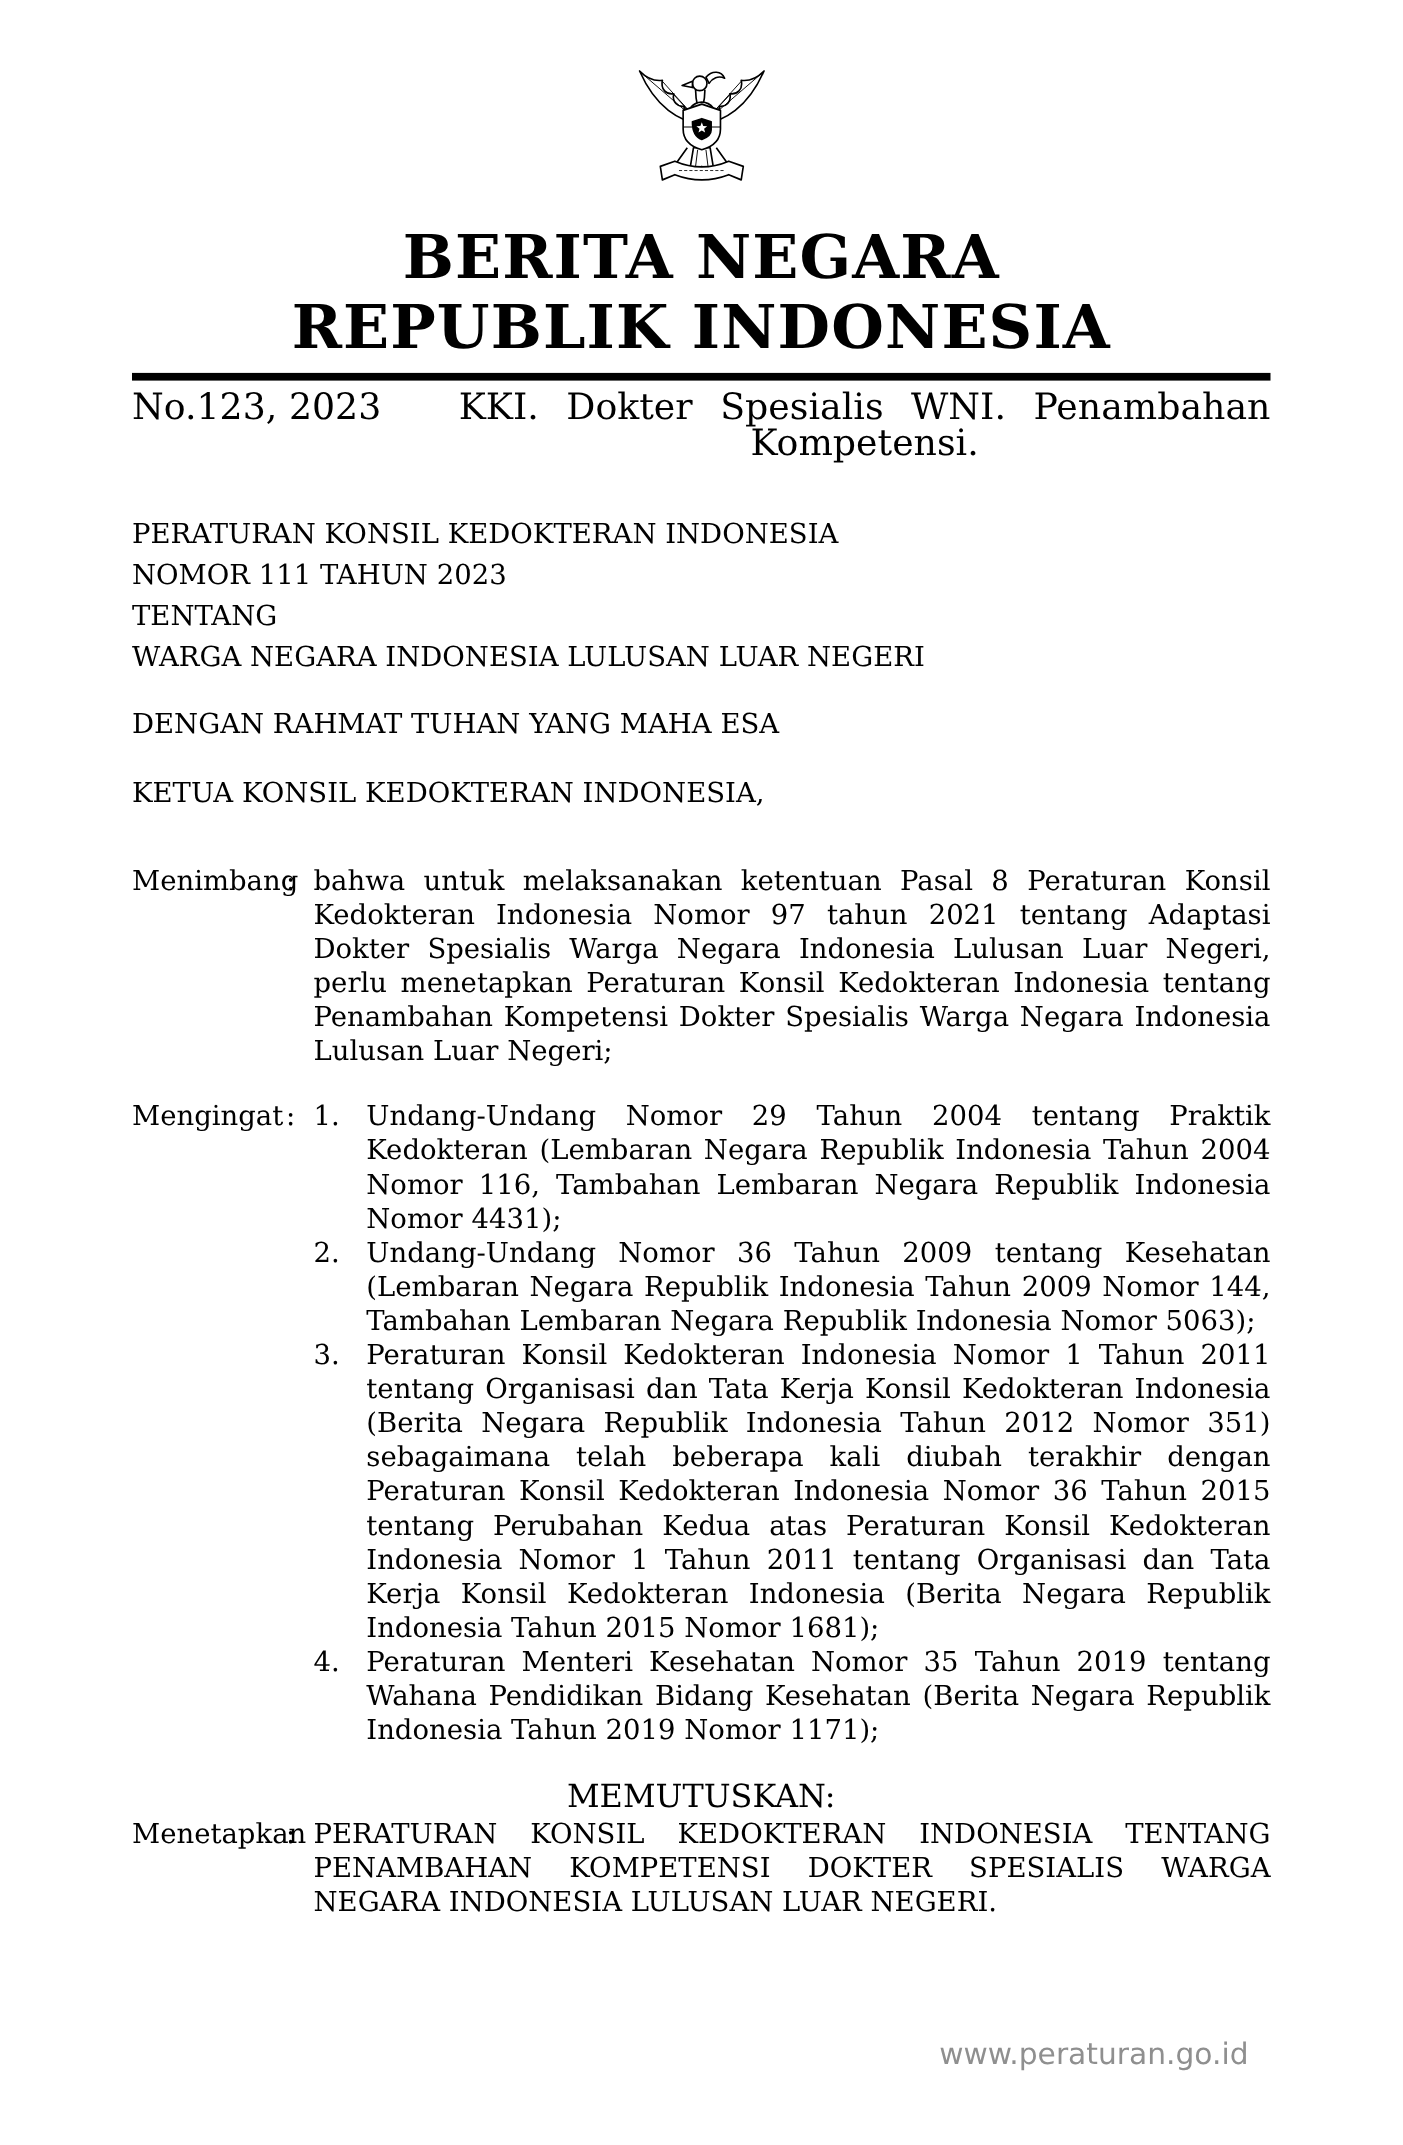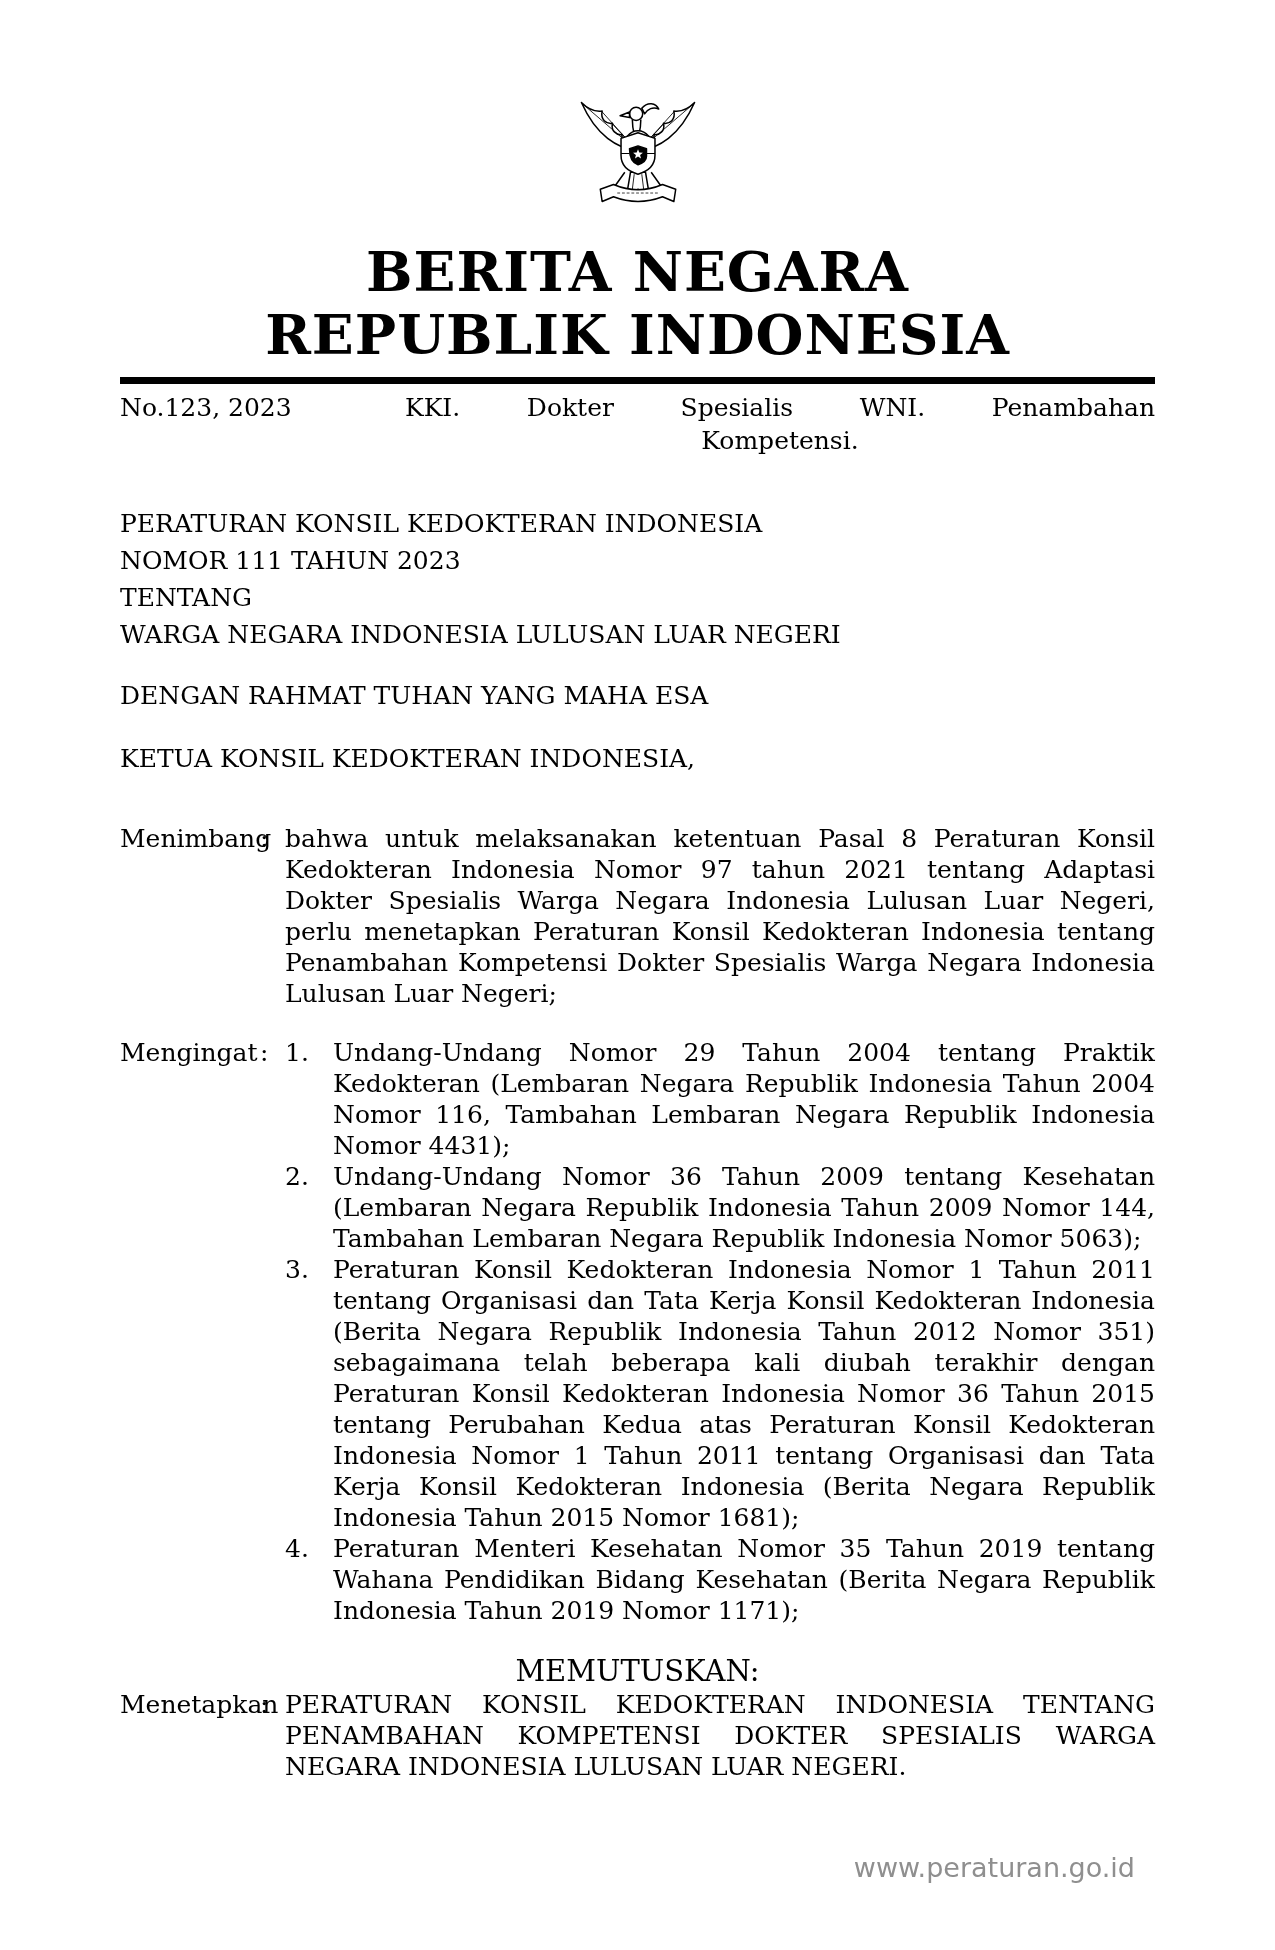--- a/index.html
+++ b/index.html
@@ -3,30 +3,30 @@
 <meta charset="utf-8">
 <style>
   * { box-sizing: border-box; }
   html, body { margin: 0; padding: 0; }
   body {
     width: 1275px; height: 1950px;
     background: #ffffff; color: #000000;
     font-family: "DejaVu Serif", "Liberation Serif", serif;
     position: relative; overflow: hidden;
   }
-  .page { position: absolute; inset: 0; padding: 40px 120px 0 120px; margin-top: 38px; }
+  .page { position: absolute; inset: 0; padding: 40px 120px 0 120px; }
 
   .emblem-wrap { text-align: center; height: 152px; }
   .emblem-wrap svg { display: inline-block; }
 
   .masthead { text-align: center; font-weight: 700; font-size: 55px; line-height: 63px; letter-spacing: 1px; margin-top: 10px; }
 
   .rule { border-top: 7px solid #000; margin-top: 11px; }
 
-  .header-row { display: flex; margin-top: 7px; font-size: 25px; line-height: 33px; }
+  .header-row { display: flex; margin-top: 7px; font-size: 33px; line-height: 33px; gap: 12px; }
   .issue-no { width: 285px; flex: none; }
   .subject { flex: 1; }
   .subject-line1 { text-align: justify; text-align-last: justify; }
   .subject-line2 { text-align: center; }
 
   .title-block { margin-top: 48px; font-size: 25px; line-height: 37px; }
   .tb-invocation { margin-top: 24px; }
   .tb-authority { margin-top: 26px; }
 
   .clause { display: grid; grid-template-columns: 140px 25px 1fr; font-size: 25px; line-height: 31px; }

